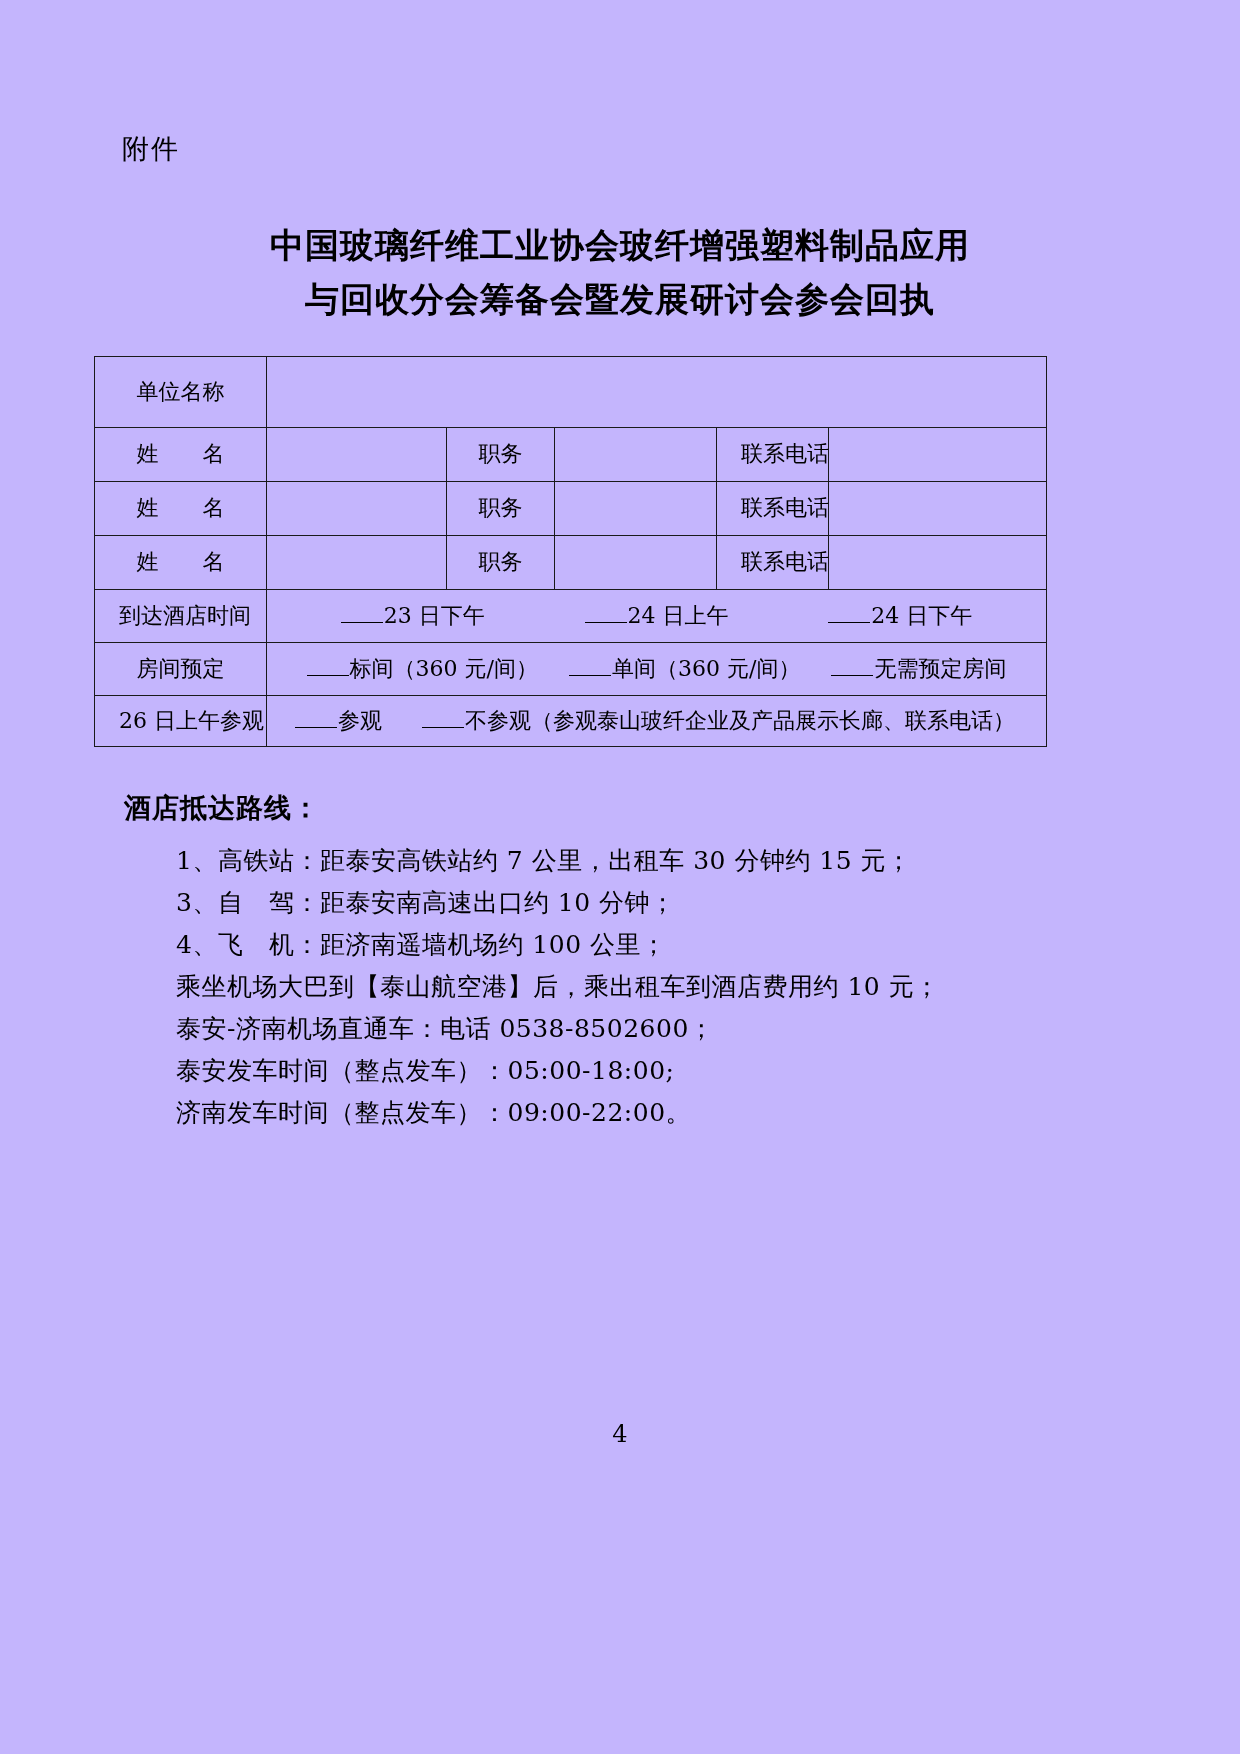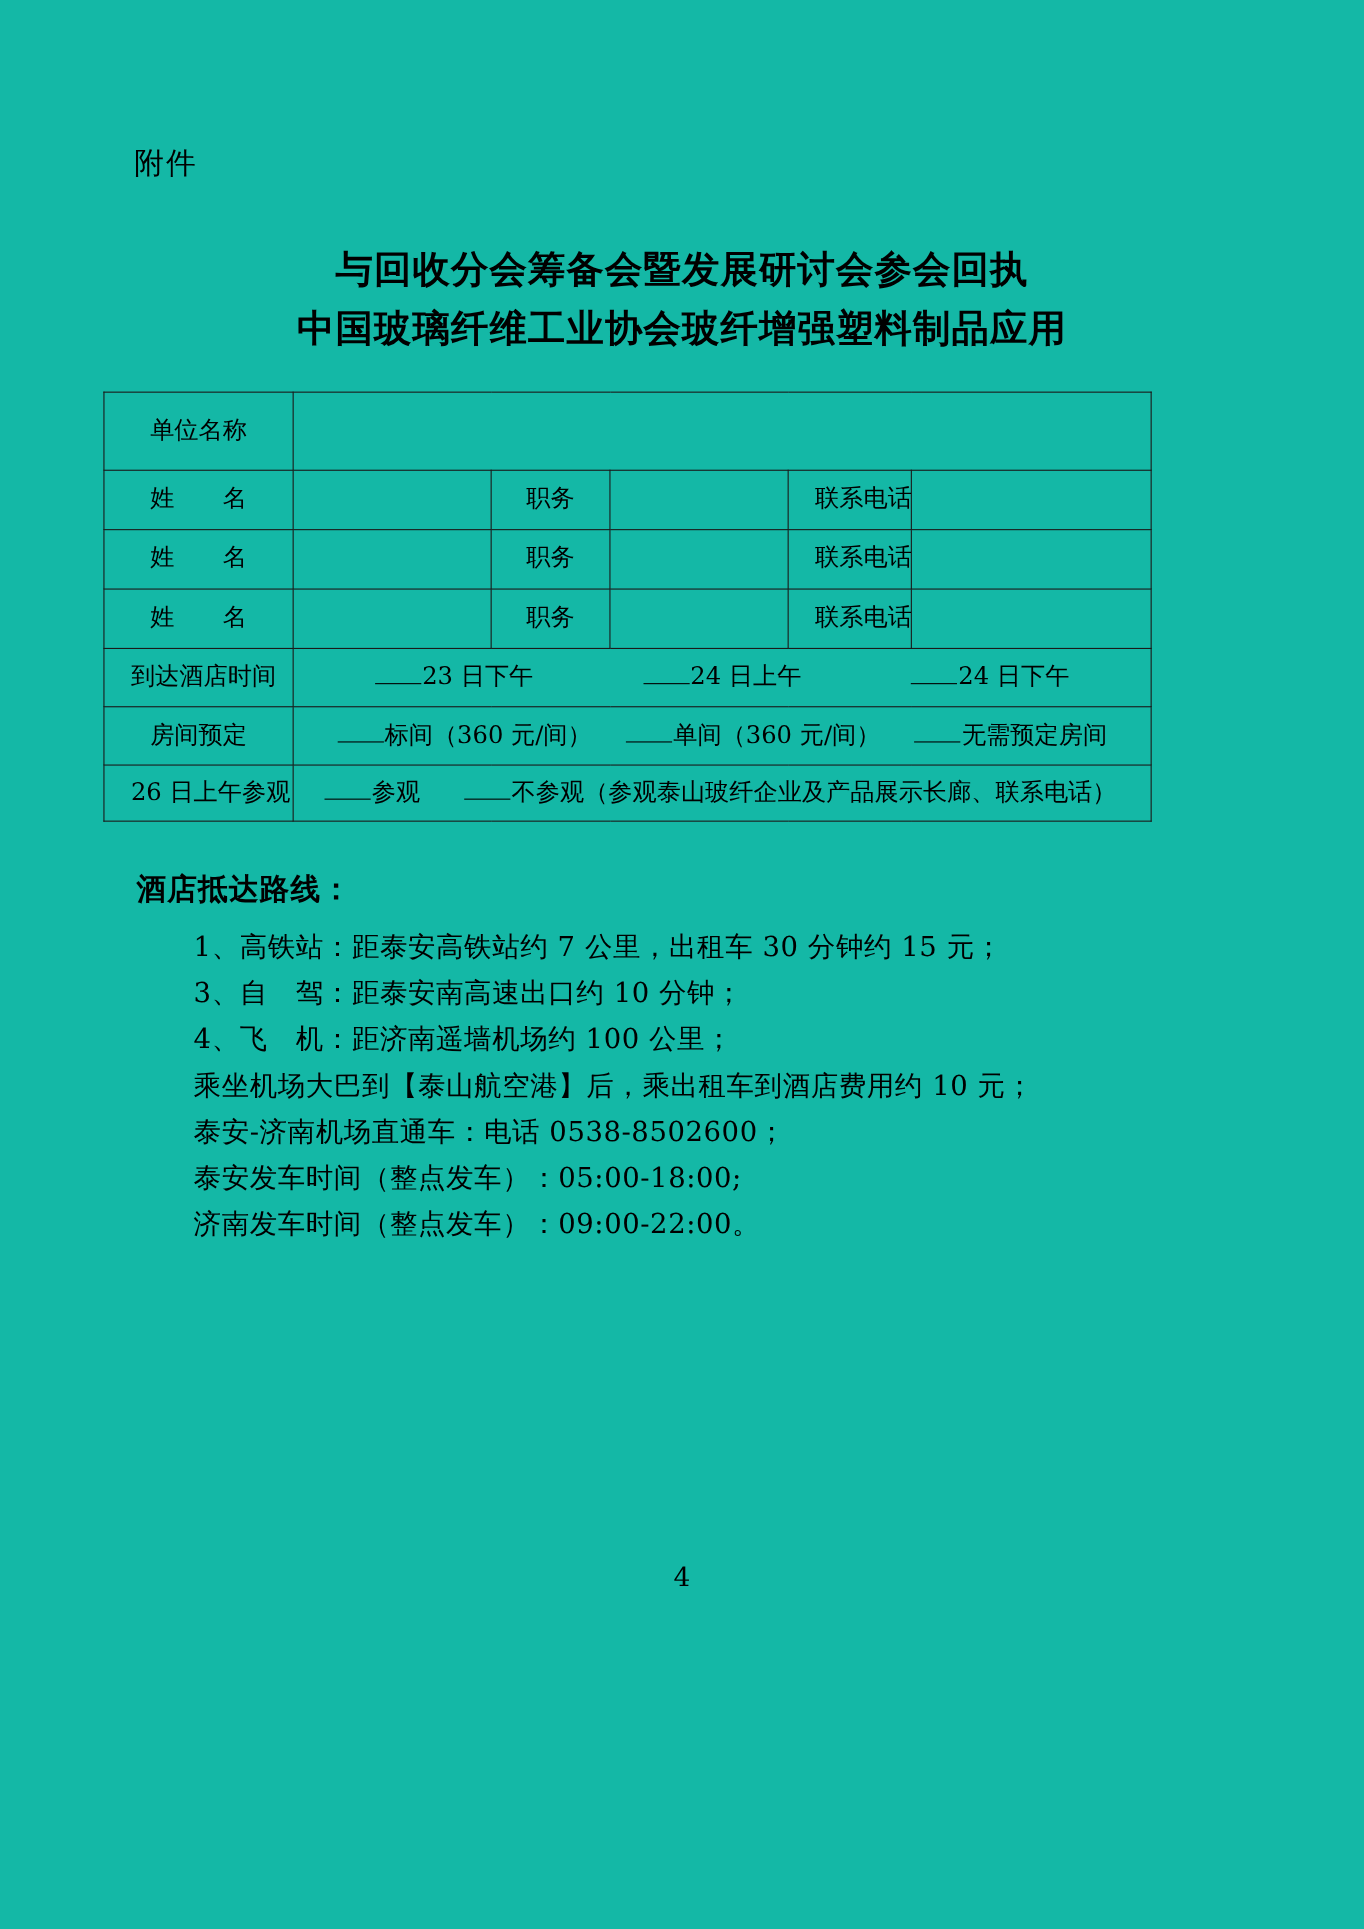--- a/index.html
+++ b/index.html
@@ -13,21 +13,21 @@
     position: relative;
     font-family: "DejaVu Serif", "Liberation Serif", serif;
     color: #000000;
     overflow: hidden;
   }
   .page {
     position: absolute;
     left: 0; top: 0;
     width: 1240px;
     height: 1754px;
-    background: #14b8a6;
+    background: #c4b5fd;
   }
 
   
   .attach-label {
     position: absolute;
     left: 122px;
     top: 132px;
     font-size: 27px;
     line-height: 34px;
     letter-spacing: 2px;
@@ -142,22 +142,22 @@
   }
 </style>
 </head>
 <body>
 
 <div class="page">
 
   <div class="attach-label">附件</div>
 
   <div class="doc-title">
+    <span class="tl">中国玻璃纤维工业协会玻纤增强塑料制品应用</span>
     <span class="tl">与回收分会筹备会暨发展研讨会参会回执</span>
-    <span class="tl">中国玻璃纤维工业协会玻纤增强塑料制品应用</span>
   </div>
 
   <table class="form-table">
     <colgroup>
       <col style="width:172px">
       <col style="width:180px">
       <col style="width:108px">
       <col style="width:162px">
       <col style="width:112px">
       <col style="width:218px">

